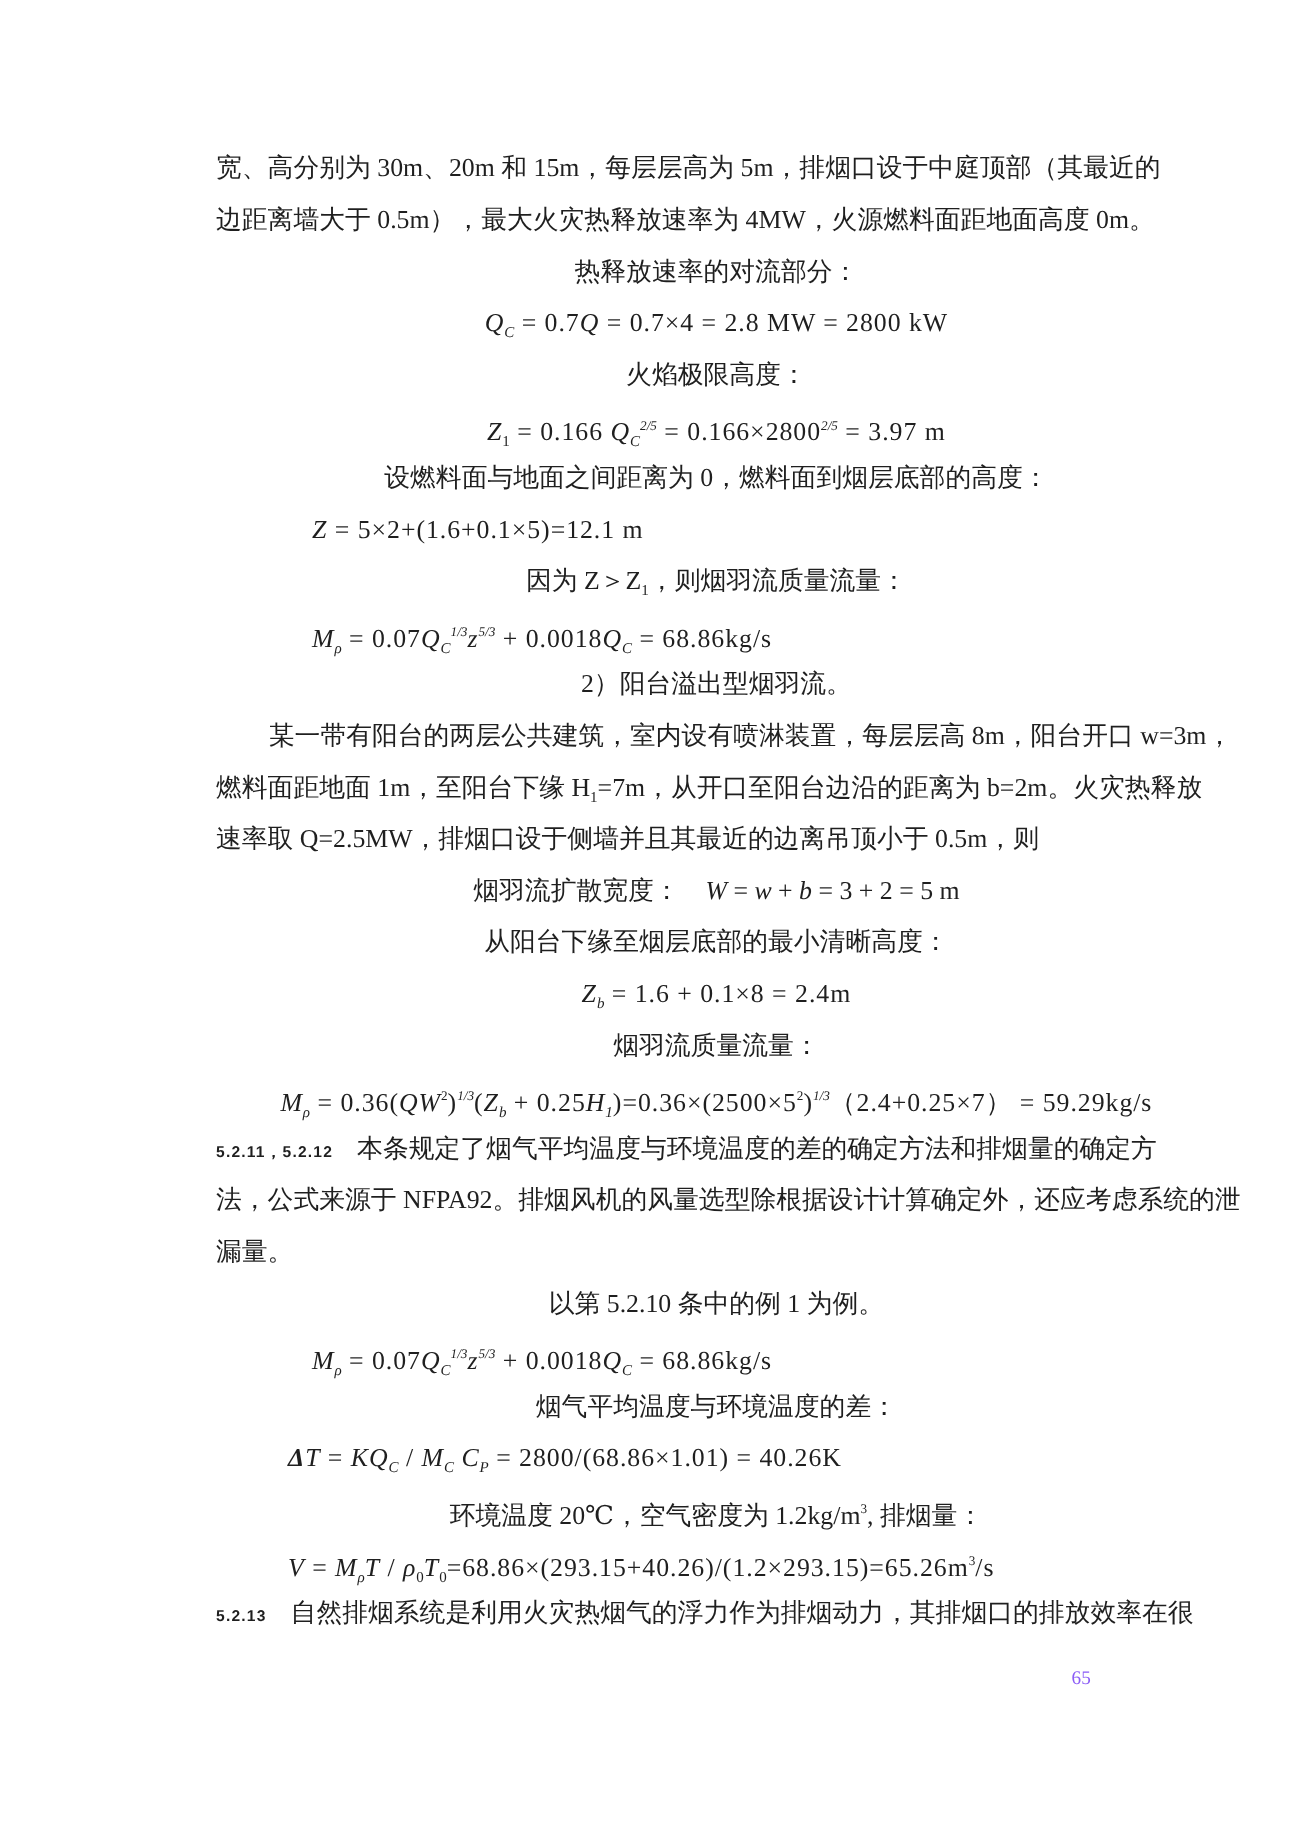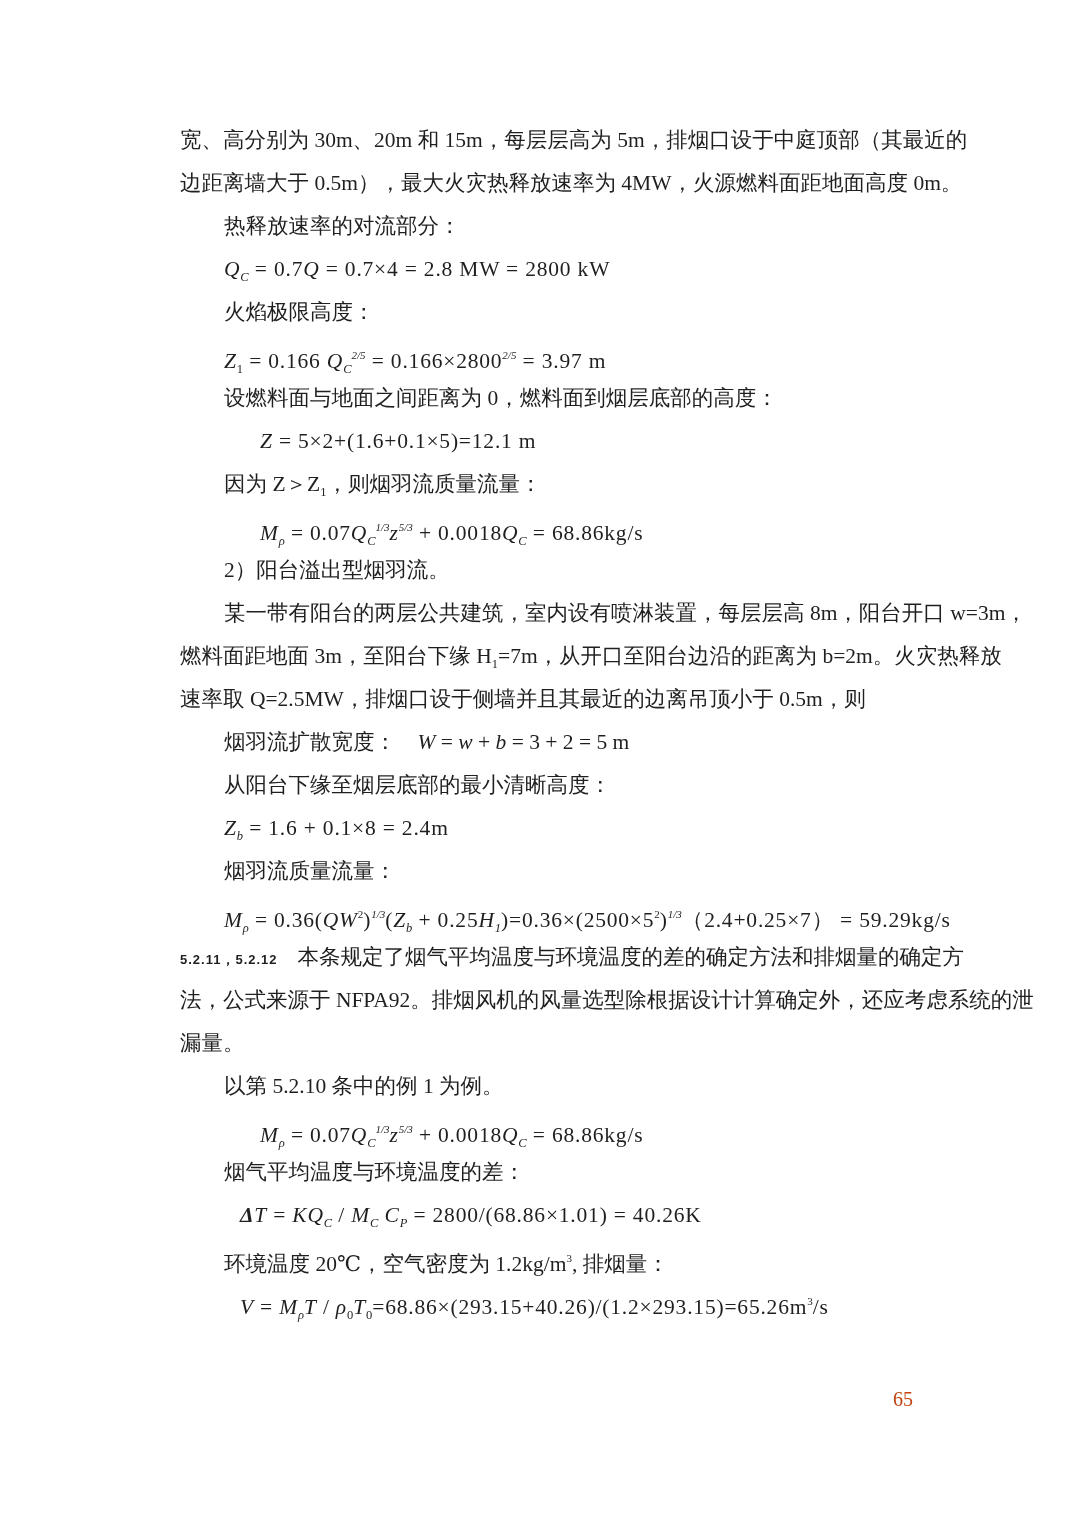--- a/index.html
+++ b/index.html
@@ -15,21 +15,21 @@
     position:absolute;
     left:180px; top:119px;
     width:790px;
   }
   .line {
     height:43px;
     line-height:43px;
     font-size:21.5px;
     white-space:pre;
   }
-  .indent1 { padding-left:44px; }
+  .indent1 { padding-left:44px;text-align:center; }
   .indent2 { padding-left:60px; }
   .indent3 { padding-left:80px;font-family:Liberation Serif, serif; }
   .formula { letter-spacing:0.8px; }
   .run-r  { font-style:normal; }
   .run-i  { font-style:italic; }
   .run-d  { font-style:italic; font-weight:bold; }
   .run-bn {
     font-family:"Liberation Sans","DejaVu Sans",sans-serif;
     font-weight:bold;
     font-size:13px;
@@ -43,52 +43,53 @@
   }
   .run-sup,.run-spr {
     font-size:11px;
     vertical-align:9px;
     letter-spacing:0;
   }
   .run-sub,.run-sup { font-style:italic; }
   .page-number {
     position:absolute;
     left:893px; top:1384px;
-    font-size:20px;
+    font-size:16px;
     line-height:30px;
-    color:#c2410c;
+    color:#8b5cf6;
   }
 </style>
 </head>
 <body>
 
 <div class="doc">
     <div class="line text"><span class="run-r">宽、高分别为 30m、20m 和 15m，每层层高为 5m，排烟口设于中庭顶部（其最近的</span></div>
     <div class="line text"><span class="run-r">边距离墙大于 0.5m），最大火灾热释放速率为 4MW，火源燃料面距地面高度 0m。</span></div>
     <div class="line text indent1"><span class="run-r">热释放速率的对流部分：</span></div>
     <div class="line formula indent1"><span class="run-i">Q</span><span class="run-sub">C</span><span class="run-r"> = 0.7</span><span class="run-i">Q</span><span class="run-r"> = 0.7×4 = 2.8 MW = 2800 kW</span></div>
     <div class="line text indent1"><span class="run-r">火焰极限高度：</span></div>
     <div class="line formula indent1"><span class="run-i">Z</span><span class="run-sbr">1</span><span class="run-r"> = 0.166 </span><span class="run-i">Q</span><span class="run-sub">C</span><span class="run-sup">2/5</span><span class="run-r"> = 0.166×2800</span><span class="run-sup">2/5</span><span class="run-r"> = 3.97 m</span></div>
     <div class="line text indent1"><span class="run-r">设燃料面与地面之间距离为 0，燃料面到烟层底部的高度：</span></div>
     <div class="line formula indent3"><span class="run-i">Z</span><span class="run-r"> = 5×2+(1.6+0.1×5)=12.1 m</span></div>
     <div class="line text indent1"><span class="run-r">因为 Z＞Z</span><span class="run-sbr">1</span><span class="run-r">，则烟羽流质量流量：</span></div>
     <div class="line formula indent3"><span class="run-i">M</span><span class="run-sub">ρ</span><span class="run-r"> = 0.07</span><span class="run-i">Q</span><span class="run-sub">C</span><span class="run-sup">1/3</span><span class="run-i">z</span><span class="run-sup">5/3</span><span class="run-r"> + 0.0018</span><span class="run-i">Q</span><span class="run-sub">C</span><span class="run-r"> = 68.86kg/s</span></div>
     <div class="line text indent1"><span class="run-r">2）阳台溢出型烟羽流。</span></div>
     <div class="line text indent1"><span class="run-r">某一带有阳台的两层公共建筑，室内设有喷淋装置，每层层高 8m，阳台开口 w=3m，</span></div>
-    <div class="line text"><span class="run-r">燃料面距地面 3m，至阳台下缘 H</span><span class="run-sbr">1</span><span class="run-r">=7m，从开口至阳台边沿的距离为 b=2m。火灾热释放</span></div>
+    <div class="line text"><span class="run-r">燃料面距地面 1m，至阳台下缘 H</span><span class="run-sbr">1</span><span class="run-r">=7m，从开口至阳台边沿的距离为 b=2m。火灾热释放</span></div>
     <div class="line text"><span class="run-r">速率取 Q=2.5MW，排烟口设于侧墙并且其最近的边离吊顶小于 0.5m，则</span></div>
     <div class="line text indent1"><span class="run-r">烟羽流扩散宽度：　</span><span class="run-i">W</span><span class="run-r"> = </span><span class="run-i">w</span><span class="run-r"> + </span><span class="run-i">b</span><span class="run-r"> = 3 + 2 = 5 m</span></div>
     <div class="line text indent1"><span class="run-r">从阳台下缘至烟层底部的最小清晰高度：</span></div>
     <div class="line formula indent1"><span class="run-i">Z</span><span class="run-sub">b</span><span class="run-r"> = 1.6 + 0.1×8 = 2.4m</span></div>
     <div class="line text indent1"><span class="run-r">烟羽流质量流量：</span></div>
     <div class="line formula indent1"><span class="run-i">M</span><span class="run-sub">ρ</span><span class="run-r"> = 0.36(</span><span class="run-i">QW</span><span class="run-spr">2</span><span class="run-r">)</span><span class="run-sup">1/3</span><span class="run-r">(</span><span class="run-i">Z</span><span class="run-sub">b</span><span class="run-r"> + 0.25</span><span class="run-i">H</span><span class="run-sub">1</span><span class="run-r">)=0.36×(2500×5</span><span class="run-spr">2</span><span class="run-r">)</span><span class="run-sup">1/3</span><span class="run-r">（2.4+0.25×7） = 59.29kg/s</span></div>
     <div class="line heading"><span class="run-bn">5.2.11，5.2.12</span><span class="run-r">本条规定了烟气平均温度与环境温度的差的确定方法和排烟量的确定方</span></div>
     <div class="line text"><span class="run-r">法，公式来源于 NFPA92。排烟风机的风量选型除根据设计计算确定外，还应考虑系统的泄</span></div>
     <div class="line text"><span class="run-r">漏量。</span></div>
     <div class="line text indent1"><span class="run-r">以第 5.2.10 条中的例 1 为例。</span></div>
     <div class="line formula indent3"><span class="run-i">M</span><span class="run-sub">ρ</span><span class="run-r"> = 0.07</span><span class="run-i">Q</span><span class="run-sub">C</span><span class="run-sup">1/3</span><span class="run-i">z</span><span class="run-sup">5/3</span><span class="run-r"> + 0.0018</span><span class="run-i">Q</span><span class="run-sub">C</span><span class="run-r"> = 68.86kg/s</span></div>
     <div class="line text indent1"><span class="run-r">烟气平均温度与环境温度的差：</span></div>
     <div class="line formula indent2"><span class="run-d">Δ</span><span class="run-i">T</span><span class="run-r"> = </span><span class="run-i">KQ</span><span class="run-sub">C</span><span class="run-r"> / </span><span class="run-i">M</span><span class="run-sub">C</span><span class="run-r"> </span><span class="run-i">C</span><span class="run-sub">P</span><span class="run-r"> = 2800/(68.86×1.01) = 40.26K</span></div>
     <div class="line text indent1"><span class="run-r">环境温度 20℃，空气密度为 1.2kg/m</span><span class="run-spr">3</span><span class="run-r">, 排烟量：</span></div>
     <div class="line formula indent2"><span class="run-i">V</span><span class="run-r"> = </span><span class="run-i">M</span><span class="run-sub">ρ</span><span class="run-i">T</span><span class="run-r"> / </span><span class="run-i">ρ</span><span class="run-sbr">0</span><span class="run-i">T</span><span class="run-sbr">0</span><span class="run-r">=68.86×(293.15+40.26)/(1.2×293.15)=65.26m</span><span class="run-spr">3</span><span class="run-r">/s</span></div>
+    <div class="line heading"><span class="run-bn">5.2.13</span><span class="run-r">自然排烟系统是利用火灾热烟气的浮力作为排烟动力，其排烟口的排放效率在很</span></div>
   </div>
 
 <div class="page-number">65</div>
 
 </body></html>

